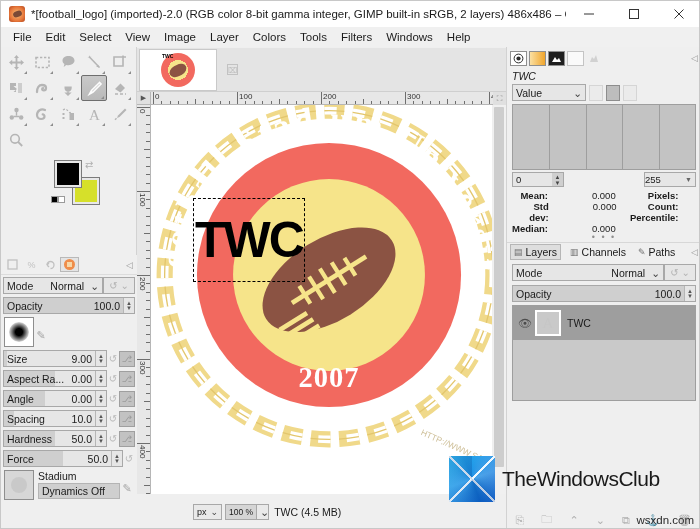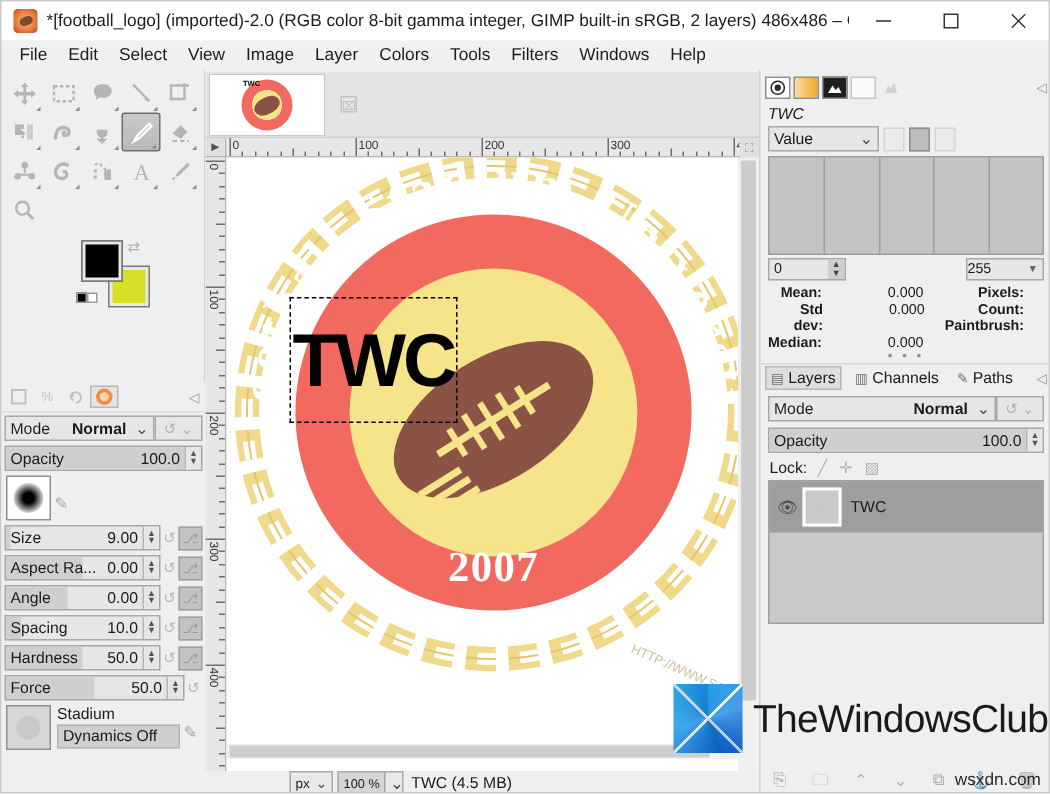--- a/index.html
+++ b/index.html
@@ -44,21 +44,21 @@
   .optdock{position:absolute;left:0;top:208px;width:136px;height:298px;background:#efefef;}
   .opt-tabs{display:flex;align-items:center;height:17px;padding:1px 2px;border-bottom:1px solid #dcdcdc;}
   .opt-tab{width:19px;height:15px;display:flex;align-items:center;justify-content:center;opacity:.55;}
   .opt-tab.active{opacity:1;border:1px solid #b9b9b9;background:#e4e4e4;box-sizing:border-box;}
   .opt-arrow{margin-left:auto;color:#9b9b9b;font-size:9px;padding-right:2px;}
   .opt-title{font-weight:bold;font-size:11px;padding:3px 4px 2px 4px;color:#1c1c1c;}
 
   .row{display:flex;align-items:center;height:19px;margin:1px 2px;}
   .combo{flex:1 1 auto;height:17px;border:1px solid #a8a8a8;background:#e6e6e6;display:flex;align-items:center;padding:0 3px;box-sizing:border-box;font-size:10.5px;}
   .combo .lab{color:#1e1e1e;}
-  .combo .val{margin-left:auto;padding-right:2px;font-weight:bold;}
+  .combo .val{margin-left:auto;padding-right:2px;}
   .chev{margin-left:4px;color:#444;}
   .revbtn{width:18px;height:17px;border:1px solid #a8a8a8;background:#e6e6e6;display:flex;align-items:center;justify-content:center;color:#b3b3b3;font-size:10px;box-sizing:border-box;}
   .revbtn.wide{width:32px;}
 
   .spin{flex:1 1 auto;height:17px;border:1px solid #a8a8a8;background:#e6e6e6;display:flex;align-items:center;box-sizing:border-box;position:relative;overflow:hidden;}
   .spin .fill{position:absolute;left:0;top:0;bottom:0;background:#cfcfcf;}
   .spin .lab{position:relative;padding-left:3px;font-size:10.5px;}
   .spin .val{position:relative;margin-left:auto;padding-right:3px;font-size:10.5px;}
   .spin .stepper{position:relative;width:10px;display:flex;flex-direction:column;justify-content:center;align-items:center;color:#555;font-size:6px;line-height:5px;border-left:1px solid #b6b6b6;height:100%;background:#e6e6e6;}
   .reset{width:12px;text-align:center;color:#b9b9b9;font-size:10px;}
@@ -85,21 +85,21 @@
   .vruler{position:absolute;left:0px;top:58px;width:14px;height:425px;background:#e7e7e7;border-right:1px solid #b6b6b6;box-sizing:border-box;overflow:hidden;}
   .rnum{position:absolute;font-size:8px;color:#333;}
   .tick{position:absolute;background:#6e6e6e;}
   .corner-btn{position:absolute;left:0;top:45px;width:14px;height:13px;background:#e0e0e0;display:flex;align-items:center;justify-content:center;font-size:7px;color:#555;border-right:1px solid #b6b6b6;border-bottom:1px solid #b6b6b6;box-sizing:border-box;}
   .zoom-btn{position:absolute;right:0;top:45px;width:13px;height:13px;background:#e0e0e0;display:flex;align-items:center;justify-content:center;color:#888;font-size:8px;box-sizing:border-box;}
 
   .canvas{position:absolute;left:14px;top:58px;width:341px;height:425px;background:#ffffff;overflow:hidden;}
   .vscroll{position:absolute;right:0px;top:58px;width:13px;height:425px;background:#f0f0f0;}
   .vscroll .thumb{position:absolute;left:1px;top:2px;width:10px;height:360px;background:#cdcdcd;border-radius:1px;}
 
-  .statusbar{position:absolute;left:0;bottom:0;width:369px;height:16px;background:#efefef;display:flex;align-items:center;}
+  .statusbar{position:absolute;left:0;bottom:0;width:369px;height:36px;background:#efefef;display:flex;align-items:center;}
   .hscroll{position:absolute;left:14px;bottom:24px;width:341px;height:10px;background:#f0f0f0;}
   .hscroll .thumb{position:absolute;left:2px;top:1px;width:320px;height:8px;background:#cdcdcd;}
   .unitsel{height:16px;border:1px solid #a8a8a8;background:#e9e9e9;display:flex;align-items:center;padding:0 3px;font-size:9px;box-sizing:border-box;margin-left:56px;}
   .zoomfield{height:16px;background:#d5d5d5;border:1px solid #a8a8a8;border-right:0;display:flex;align-items:center;padding:0 3px;font-size:8.5px;box-sizing:border-box;margin-left:3px;}
   .zoomdrop{height:16px;width:13px;border:1px solid #a8a8a8;background:#e9e9e9;display:flex;align-items:center;justify-content:center;box-sizing:border-box;}
   .statustext{font-size:10.5px;margin-left:5px;}
 
   
   .logo{position:absolute;left:-12px;top:-20px;width:380px;height:380px;}
   .sel-rect{position:absolute;left:42px;top:93px;width:112px;height:84px;border:1px dashed #000;box-sizing:border-box;}
@@ -158,21 +158,21 @@
 
   
   .wm{position:absolute;left:448px;top:455px;display:flex;align-items:center;z-index:50;}
   .wm-sq{width:46px;height:46px;position:relative;background:linear-gradient(135deg,#2bb7f2,#0a63d6);}
   .wm-sq::before{content:"";position:absolute;inset:0;
      background:
       linear-gradient(to bottom right,transparent calc(50% - 1px),#eaf6ff calc(50% - 1px),#eaf6ff calc(50% + 1px),transparent calc(50% + 1px)),
       linear-gradient(to bottom left,transparent calc(50% - 1px),#eaf6ff calc(50% - 1px),#eaf6ff calc(50% + 1px),transparent calc(50% + 1px));}
   .wm-sq::after{content:"";position:absolute;inset:0;background:
       conic-gradient(from 0deg at 50% 50%, rgba(255,255,255,0) 0deg, rgba(255,255,255,.22) 70deg, rgba(0,40,120,.28) 160deg, rgba(255,255,255,.15) 250deg, rgba(0,40,120,.20) 340deg);}
-  .wm-text{font-size:26px;color:#1a1a1a;margin-left:7px;letter-spacing:-.5px;white-space:nowrap;}
+  .wm-text{font-size:21px;color:#1a1a1a;margin-left:7px;letter-spacing:-.5px;white-space:nowrap;}
   .sitetag{position:absolute;right:5px;bottom:2px;font-size:11.5px;color:#2a2a2a;z-index:60;}
 </style>
 </head>
 <body>
 
 <div id="app">
 
   <div class="titlebar">
     <div class="tb-icon"></div>
     <div class="tb-title">*[football_logo] (imported)-2.0 (RGB color 8-bit gamma integer, GIMP built-in sRGB, 2 layers) 486x486 – GIMP</div>
@@ -724,21 +724,21 @@
       <div class="col">
         <div class="line">
           <span class="k">Pixels:</span>
           <span class="v">3938</span>
         </div>
         <div class="line">
           <span class="k">Count:</span>
           <span class="v">3938</span>
         </div>
         <div class="line">
-          <span class="k">Paintbrush:</span>
+          <span class="k">Percentile:</span>
           <span class="v">100.0</span>
         </div>
       </div>
     </div>
 
     <div class="dragdots">• • •</div>
 
     <div class="ltabs">
       <div class="ltab active">
         <span class="ic">▤</span>
@@ -766,26 +766,20 @@
 
     <div class="row" style="margin:1px 5px;">
       <div class="spin">
         <span class="fill" style="width:100%"></span>
         <span class="lab">Opacity</span>
         <span class="val">100.0</span>
         <span class="stepper">▲<br>▼</span>
       </div>
     </div>
 
-    <div style="display:flex;align-items:center;margin:2px 6px;font-size:10.5px;">
-      <span>Lock:</span>
-      <span style="margin-left:7px;color:#b2b2b2;">╱</span>
-      <span style="margin-left:8px;color:#a8c0a0;">✛</span>
-      <span style="margin-left:8px;color:#b2b2b2;">▨</span>
-    </div>
 
     <div class="layerlist">
       <div class="lrow sel">
         <span class="eye">👁</span>
         <span class="lthumb white">
           <svg width="20" height="20" viewBox="0 0 20 20">
               <text x="10" y="15" font-family="Liberation Serif, serif" font-size="15" text-anchor="middle" fill="#c6c6c6">A</text>
             </svg>
         </span>
         <span class="lname">TWC</span>

